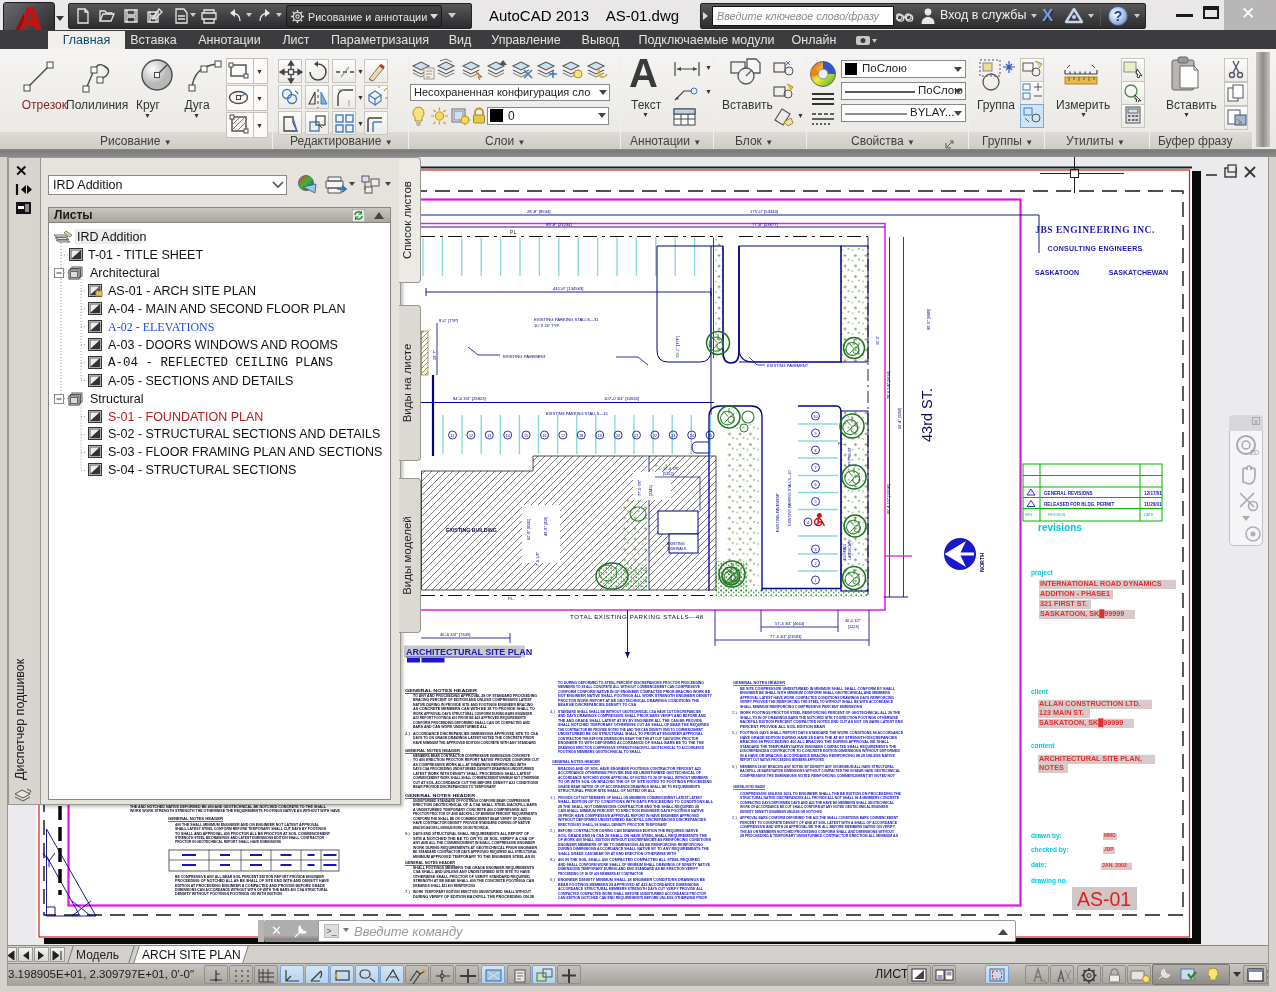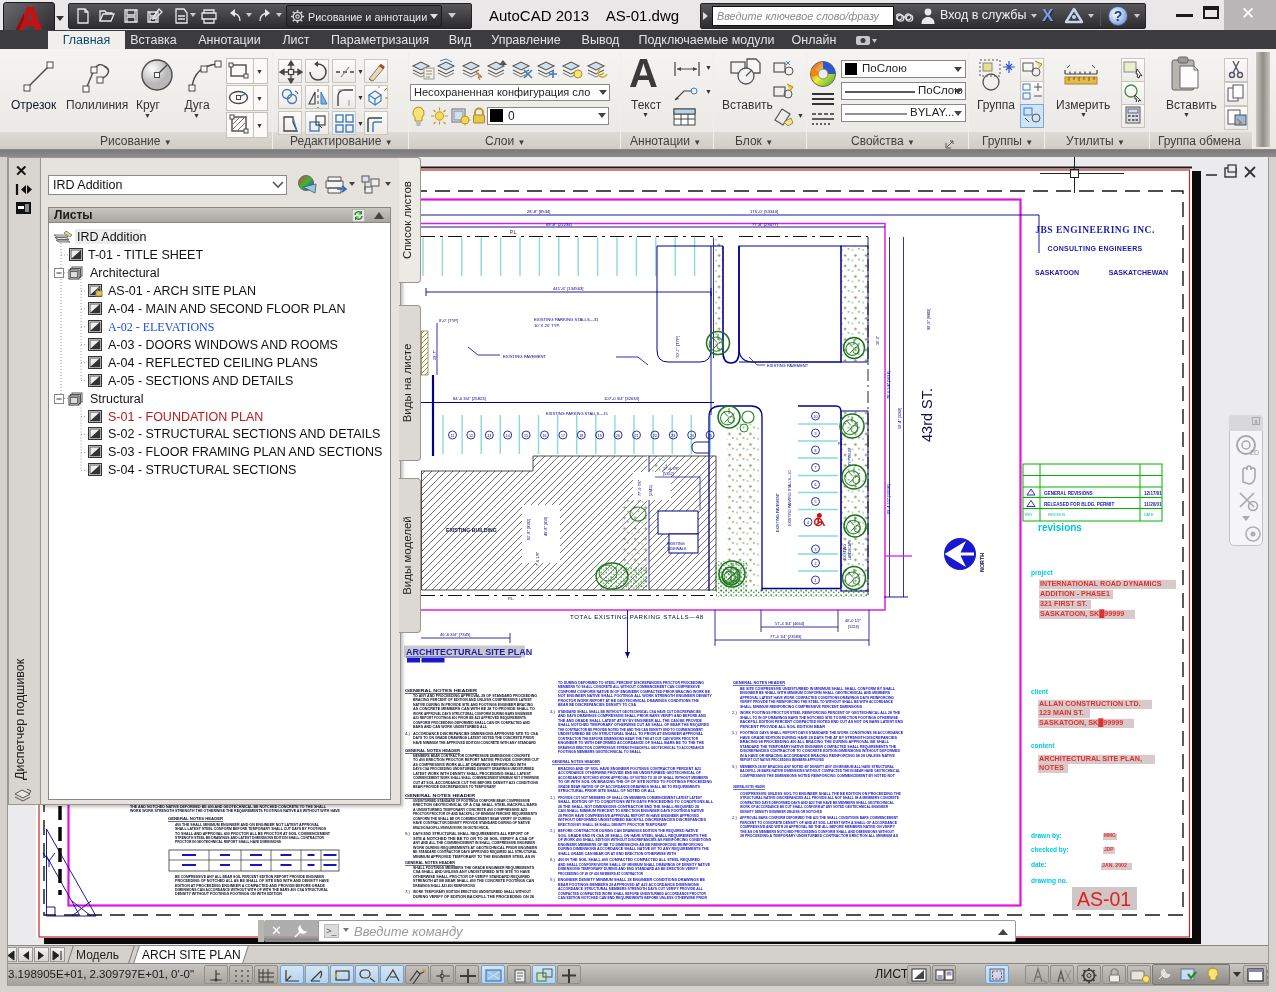--- a/index.html
+++ b/index.html
@@ -118,40 +118,40 @@
 <div class="abs" style="left:630px;top:134px;font-size:12px;color:#3f3f3f;">Аннотации <span style="font-size:8px;">▼</span></div>
 <div class="abs" style="left:713px;top:132px;width:93px;height:17px;background:linear-gradient(#dedbd6,#cfccc6);"></div>
 <div class="abs" style="left:735px;top:134px;font-size:12px;color:#3f3f3f;">Блок <span style="font-size:8px;">▼</span></div>
 <div class="abs" style="left:806px;top:132px;width:162px;height:17px;background:linear-gradient(#dedbd6,#cfccc6);"></div>
 <div class="abs" style="left:851px;top:134px;font-size:12px;color:#3f3f3f;">Свойства <span style="font-size:8px;">▼</span></div>
 <div class="abs" style="left:968px;top:132px;width:76px;height:17px;background:linear-gradient(#dedbd6,#cfccc6);"></div>
 <div class="abs" style="left:982px;top:134px;font-size:12px;color:#3f3f3f;">Группы <span style="font-size:8px;">▼</span></div>
 <div class="abs" style="left:1044px;top:132px;width:105px;height:17px;background:linear-gradient(#dedbd6,#cfccc6);"></div>
 <div class="abs" style="left:1066px;top:134px;font-size:12px;color:#3f3f3f;">Утилиты <span style="font-size:8px;">▼</span></div>
 <div class="abs" style="left:1149px;top:132px;width:103px;height:17px;background:linear-gradient(#dedbd6,#cfccc6);"></div>
-<div class="abs" style="left:1158px;top:134px;font-size:12px;color:#3f3f3f;">Группа обмена</div>
+<div class="abs" style="left:1158px;top:134px;font-size:12px;color:#3f3f3f;">Буфер фразу</div>
 <div class="abs" style="left:272px;top:52px;width:1px;height:97px;background:#bcb8b2;border-left:1px solid #efeeec;"></div>
 <div class="abs" style="left:408px;top:52px;width:1px;height:97px;background:#bcb8b2;border-left:1px solid #efeeec;"></div>
 <div class="abs" style="left:620px;top:52px;width:1px;height:97px;background:#bcb8b2;border-left:1px solid #efeeec;"></div>
 <div class="abs" style="left:713px;top:52px;width:1px;height:97px;background:#bcb8b2;border-left:1px solid #efeeec;"></div>
 <div class="abs" style="left:806px;top:52px;width:1px;height:97px;background:#bcb8b2;border-left:1px solid #efeeec;"></div>
 <div class="abs" style="left:968px;top:52px;width:1px;height:97px;background:#bcb8b2;border-left:1px solid #efeeec;"></div>
 <div class="abs" style="left:1044px;top:52px;width:1px;height:97px;background:#bcb8b2;border-left:1px solid #efeeec;"></div>
 <div class="abs" style="left:1149px;top:52px;width:1px;height:97px;background:#bcb8b2;border-left:1px solid #efeeec;"></div>
 <div class="abs" style="left:1252px;top:52px;width:1px;height:97px;background:#bcb8b2;border-left:1px solid #efeeec;"></div>
 <div class="abs" style="left:1256px;top:52px;width:14px;height:95px;background:linear-gradient(90deg,#c9c6c1,#908d88,#c9c6c1);"></div>
 <div class="abs" style="left:945px;top:135px;width:10px;height:10px;"><svg width="10" height="10">
       <path d="M1 4 v5 h5 M2 8 l6 -6 M5 2 h3 v3" stroke="#555" fill="none"></path>
     </svg></div>
 <div class="abs" style="left:22px;top:58px;"><svg width="34" height="36">
       <path d="M5 30 L28 7" stroke="#4a4a4a" fill="none" stroke-width="1.4"></path>
       <rect x="2" y="27" width="6" height="6" fill="#f8f8f8" stroke="#4a4a4a" stroke-width="1"></rect>
       <rect x="25" y="4" width="6" height="6" fill="#f8f8f8" stroke="#4a4a4a" stroke-width="1"></rect>
     </svg></div>
-<div class="abs" style="left:11px;top:98px;width:56px;font-size:12px;color:#0f172a;text-align:left;">Отрезок</div>
+<div class="abs" style="left:11px;top:98px;width:56px;font-size:12px;color:#7f1d1d;text-align:right;">Отрезок</div>
 <div class="abs" style="left:80px;top:58px;"><svg width="40" height="36">
       <path d="M6 31 L14 12 Q18 4 24 8 Q32 12 26 18 L20 22" stroke="#4a4a4a" fill="none" stroke-width="1.4"></path>
       <rect x="3" y="28" width="6" height="6" fill="#f8f8f8" stroke="#4a4a4a" stroke-width="1"></rect>
       <rect x="11" y="9" width="6" height="6" fill="#f8f8f8" stroke="#4a4a4a" stroke-width="1"></rect>
       <rect x="17" y="19" width="6" height="6" fill="#f8f8f8" stroke="#4a4a4a" stroke-width="1"></rect>
     </svg></div>
 <div class="abs" style="left:66px;top:98px;width:62px;font-size:12px;color:#333;text-align:center;">Полилиния</div>
 <div class="abs" style="left:140px;top:58px;"><svg width="36" height="36">
       <circle cx="17" cy="17" r="15" fill="url(#cg)" stroke="#4a4a4a" stroke-width="1.4"></circle>
       <defs>
@@ -1191,21 +1191,21 @@
     <rect x="0.5" y="0.5" width="13" height="12" fill="#fff" stroke="#333"></rect>
     <rect x="2" y="2" width="10" height="9" fill="#eee" stroke="#555"></rect>
     <path d="M2 11 L12 2 L12 11 Z" fill="#333"></path>
   </svg>
 <div class="abs" style="left:108px;top:337.7px;font-size:12.5px;color:#111;white-space:nowrap;">A-03 - DOORS WINDOWS AND ROOMS</div>
 <svg class="abs" style="left:88px;top:355.65px" width="15" height="14">
     <rect x="0.5" y="0.5" width="13" height="12" fill="#fff" stroke="#333"></rect>
     <rect x="2" y="2" width="10" height="9" fill="#eee" stroke="#555"></rect>
     <path d="M2 11 L12 2 L12 11 Z" fill="#333"></path>
   </svg>
-<div class="abs" style="left:108px;top:355.65px;font-size:12.5px;color:#111;white-space:nowrap;">A-04 - REFLECTED CEILING PLANS</div>
+<div class="abs" style="left:108px;top:355.65px;font-size:12.5px;color:#111;white-space:nowrap;font-family:Liberation Mono, monospace;">A-04 - REFLECTED CEILING PLANS</div>
 <svg class="abs" style="left:88px;top:373.6px" width="15" height="14">
     <rect x="0.5" y="0.5" width="13" height="12" fill="#fff" stroke="#333"></rect>
     <rect x="2" y="2" width="10" height="9" fill="#eee" stroke="#555"></rect>
     <path d="M2 11 L12 2 L12 11 Z" fill="#333"></path>
   </svg>
 <div class="abs" style="left:108px;top:373.6px;font-size:12.5px;color:#111;white-space:nowrap;">A-05 - SECTIONS AND DETAILS</div>
 <svg class="abs" style="left:54px;top:393.54999999999995px" width="10" height="10">
     <rect x="0.5" y="0.5" width="9" height="9" fill="#fff" stroke="#888"></rect>
     <line x1="2.5" y1="5" x2="7.5" y2="5" stroke="#333"></line>
   </svg>

